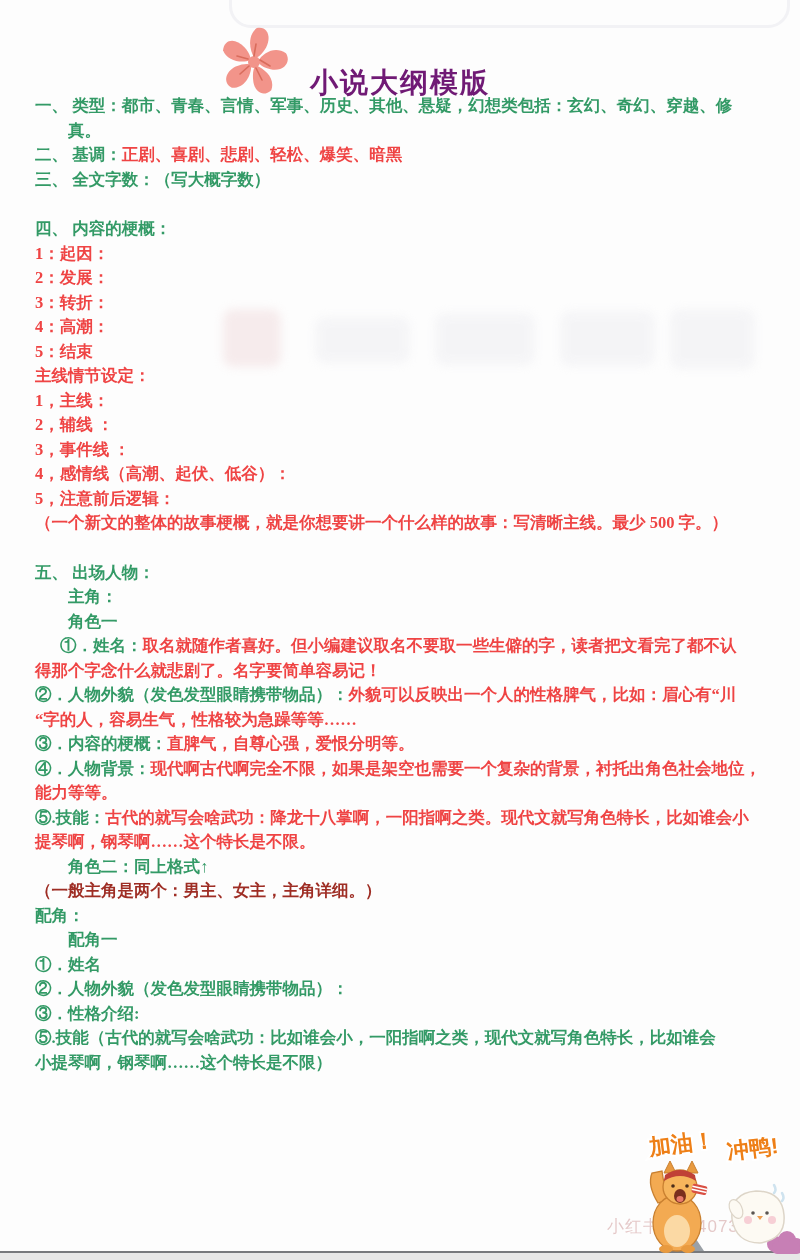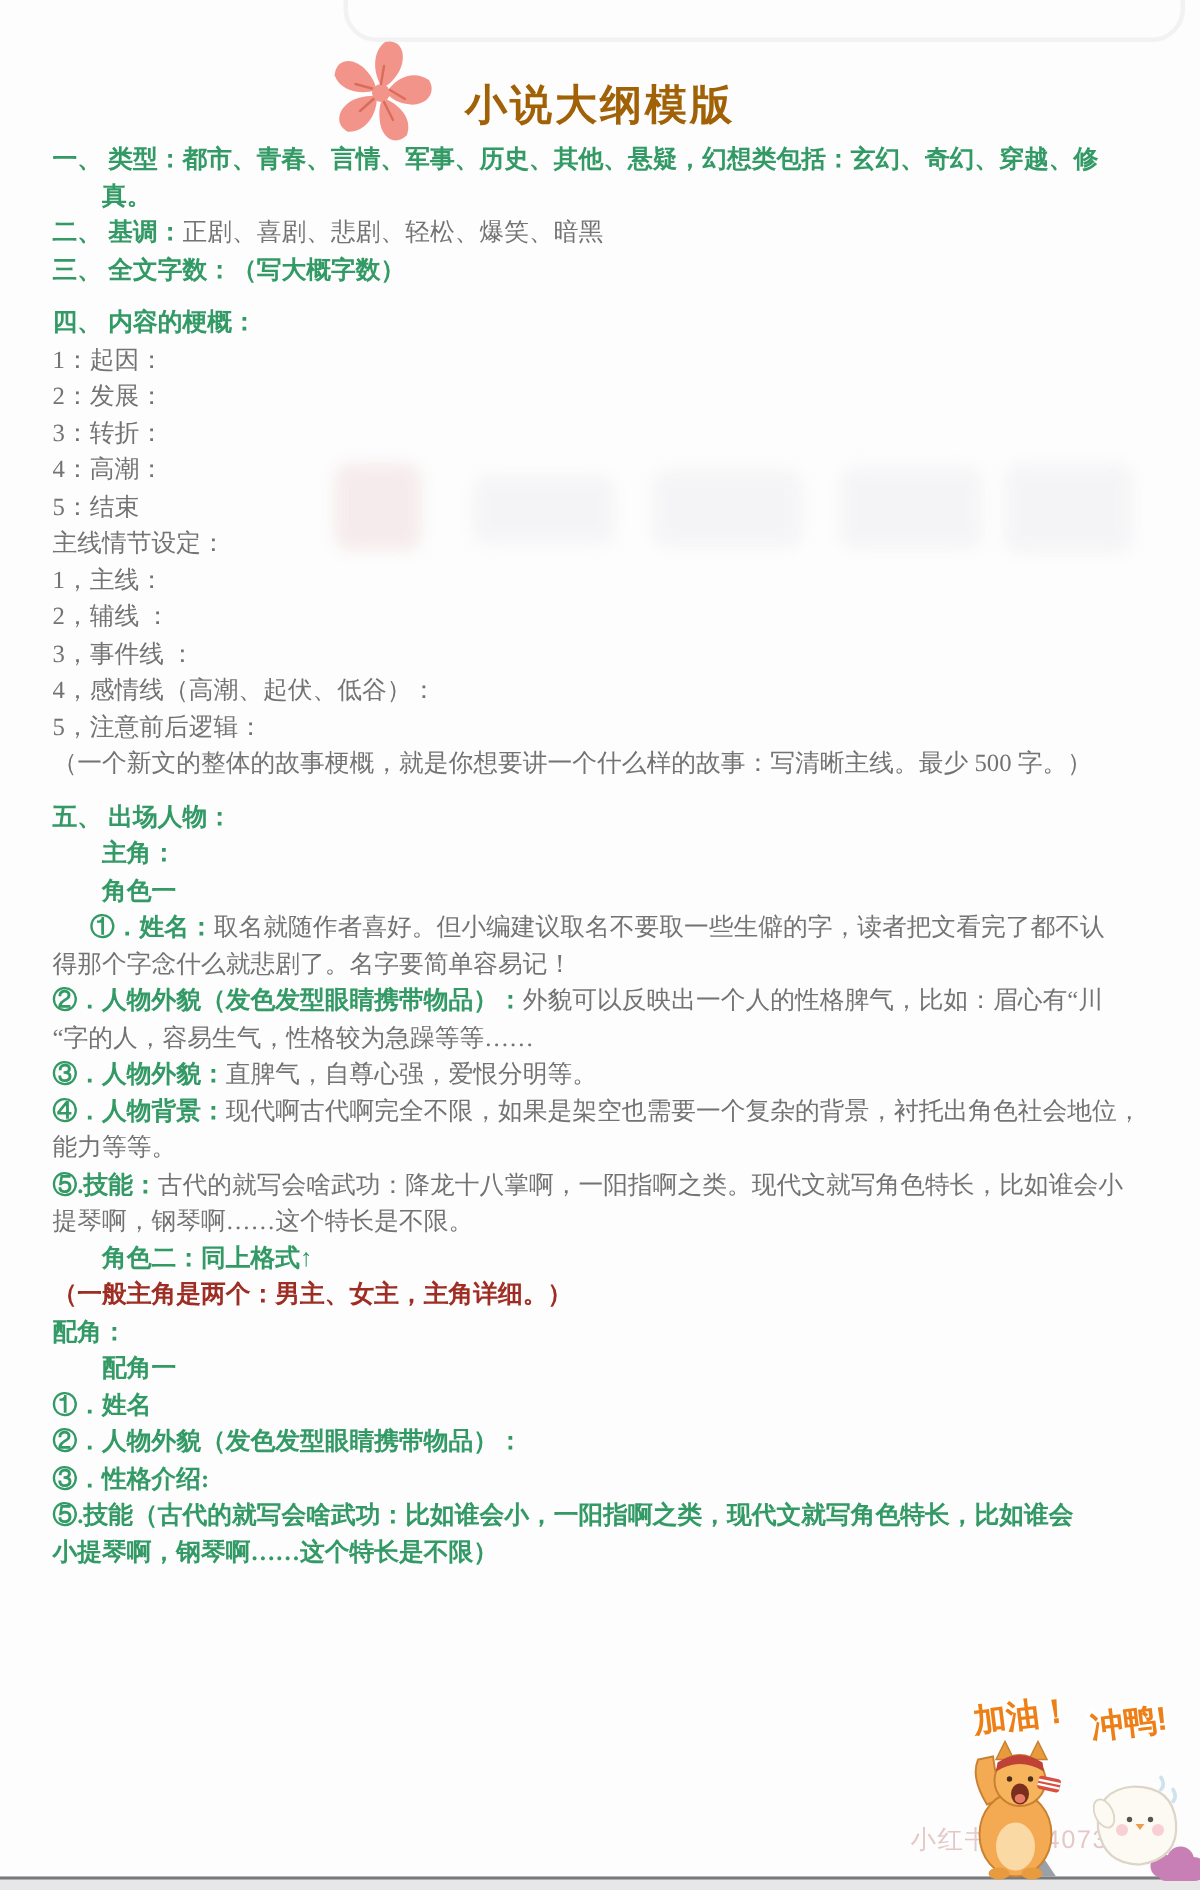--- a/index.html
+++ b/index.html
@@ -10,38 +10,38 @@
     overflow:hidden;
     font-family:"Liberation Serif","DejaVu Serif",serif;
   }
   
   .tr-artifact{
     position:absolute;top:-22px;right:10px;width:555px;height:44px;
     border:3px solid #eeeef1;border-radius:22px;opacity:.75;
   }
   .flower{position:absolute;left:218px;top:22px;width:72px;height:80px;}
   .page-title{
-    position:absolute;left:0;top:51px;width:800px;text-align:center;
+    position:absolute;left:0;top:64px;width:800px;text-align:center;
     font-family:"Liberation Sans","DejaVu Sans",sans-serif;
-    font-size:28px;font-weight:bold;letter-spacing:2px;color:#a16207;
+    font-size:28px;font-weight:bold;letter-spacing:2px;color:#701a75;
   }
   .doc{
     position:absolute;left:35px;top:94px;right:18px;
   }
   .line{
     white-space:nowrap;
     font-size:16.5px;
     height:24.5px;line-height:24.5px;
     overflow:visible;
   }
   .ind-1{padding-left:33px;}
   .ind-2{padding-left:25px;}
-  .gap{margin-top:11px;}
+  .gap{margin-top:25px;}
   .run-g{color:#339a66;font-weight:bold;}
-  .run-k{color:#737373;font-weight:normal;}
+  .run-k{color:#ef4444;font-weight:bold;}
   .run-r{color:#9e2d24;font-weight:bold;}
   
   .center-wm{position:absolute;left:205px;top:295px;width:565px;height:95px;pointer-events:none;}
   .wm-blob{position:absolute;border-radius:10px;filter:blur(5px);}
   .wm-pink{left:18px;top:14px;width:58px;height:58px;background:#eed6d8;opacity:.45;}
   .wm-g1{left:110px;top:22px;width:95px;height:46px;background:#ededf1;opacity:.5;}
   .wm-g2{left:230px;top:18px;width:100px;height:52px;background:#ededf1;opacity:.5;}
   .wm-g3{left:355px;top:16px;width:95px;height:55px;background:#ededf1;opacity:.5;}
   .wm-g4{left:465px;top:14px;width:85px;height:60px;background:#ededf1;opacity:.5;}
   
@@ -105,21 +105,21 @@
       <div class="line ind-0"><span class="run-k">4，感情线（高潮、起伏、低谷）：</span></div>
       <div class="line ind-0"><span class="run-k">5，注意前后逻辑：</span></div>
       <div class="line ind-0"><span class="run-k">（一个新文的整体的故事梗概，就是你想要讲一个什么样的故事：写清晰主线。最少 500 字。）</span></div>
       <div class="line ind-0 gap"><span class="run-g">五、  出场人物：</span></div>
       <div class="line ind-1"><span class="run-g">主角：</span></div>
       <div class="line ind-1"><span class="run-g">角色一</span></div>
       <div class="line ind-2"><span class="run-g">①．姓名：</span><span class="run-k">取名就随作者喜好。但小编建议取名不要取一些生僻的字，读者把文看完了都不认</span></div>
       <div class="line ind-0"><span class="run-k">得那个字念什么就悲剧了。名字要简单容易记！</span></div>
       <div class="line ind-0"><span class="run-g">②．人物外貌（发色发型眼睛携带物品）：</span><span class="run-k">外貌可以反映出一个人的性格脾气，比如：眉心有“川</span></div>
       <div class="line ind-0"><span class="run-k">“字的人，容易生气，性格较为急躁等等……</span></div>
-      <div class="line ind-0"><span class="run-g">③．人物外貌：</span><span class="run-k">直脾气，自尊心强，爱恨分明等。</span></div>
+      <div class="line ind-0"><span class="run-g">③．内容的梗概：</span><span class="run-k">直脾气，自尊心强，爱恨分明等。</span></div>
       <div class="line ind-0"><span class="run-g">④．人物背景：</span><span class="run-k">现代啊古代啊完全不限，如果是架空也需要一个复杂的背景，衬托出角色社会地位，</span></div>
       <div class="line ind-0"><span class="run-k">能力等等。</span></div>
       <div class="line ind-0"><span class="run-g">⑤.技能：</span><span class="run-k">古代的就写会啥武功：降龙十八掌啊，一阳指啊之类。现代文就写角色特长，比如谁会小</span></div>
       <div class="line ind-0"><span class="run-k">提琴啊，钢琴啊……这个特长是不限。</span></div>
       <div class="line ind-1"><span class="run-g">角色二：同上格式↑</span></div>
       <div class="line ind-0"><span class="run-r">（一般主角是两个：男主、女主，主角详细。）</span></div>
       <div class="line ind-0"><span class="run-g">配角：</span></div>
       <div class="line ind-1"><span class="run-g">配角一</span></div>
       <div class="line ind-0"><span class="run-g">①．姓名</span></div>
       <div class="line ind-0"><span class="run-g">②．人物外貌（发色发型眼睛携带物品）：</span></div>

